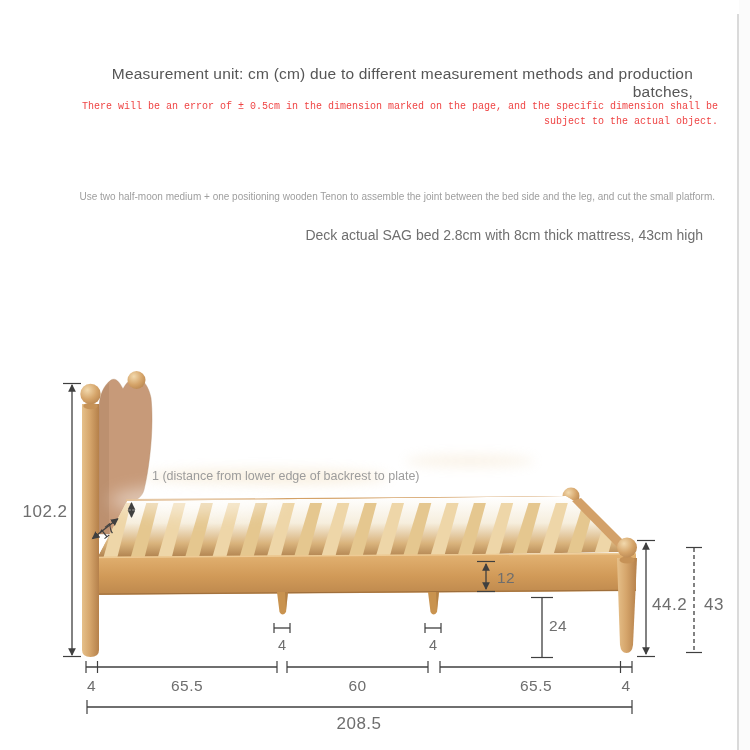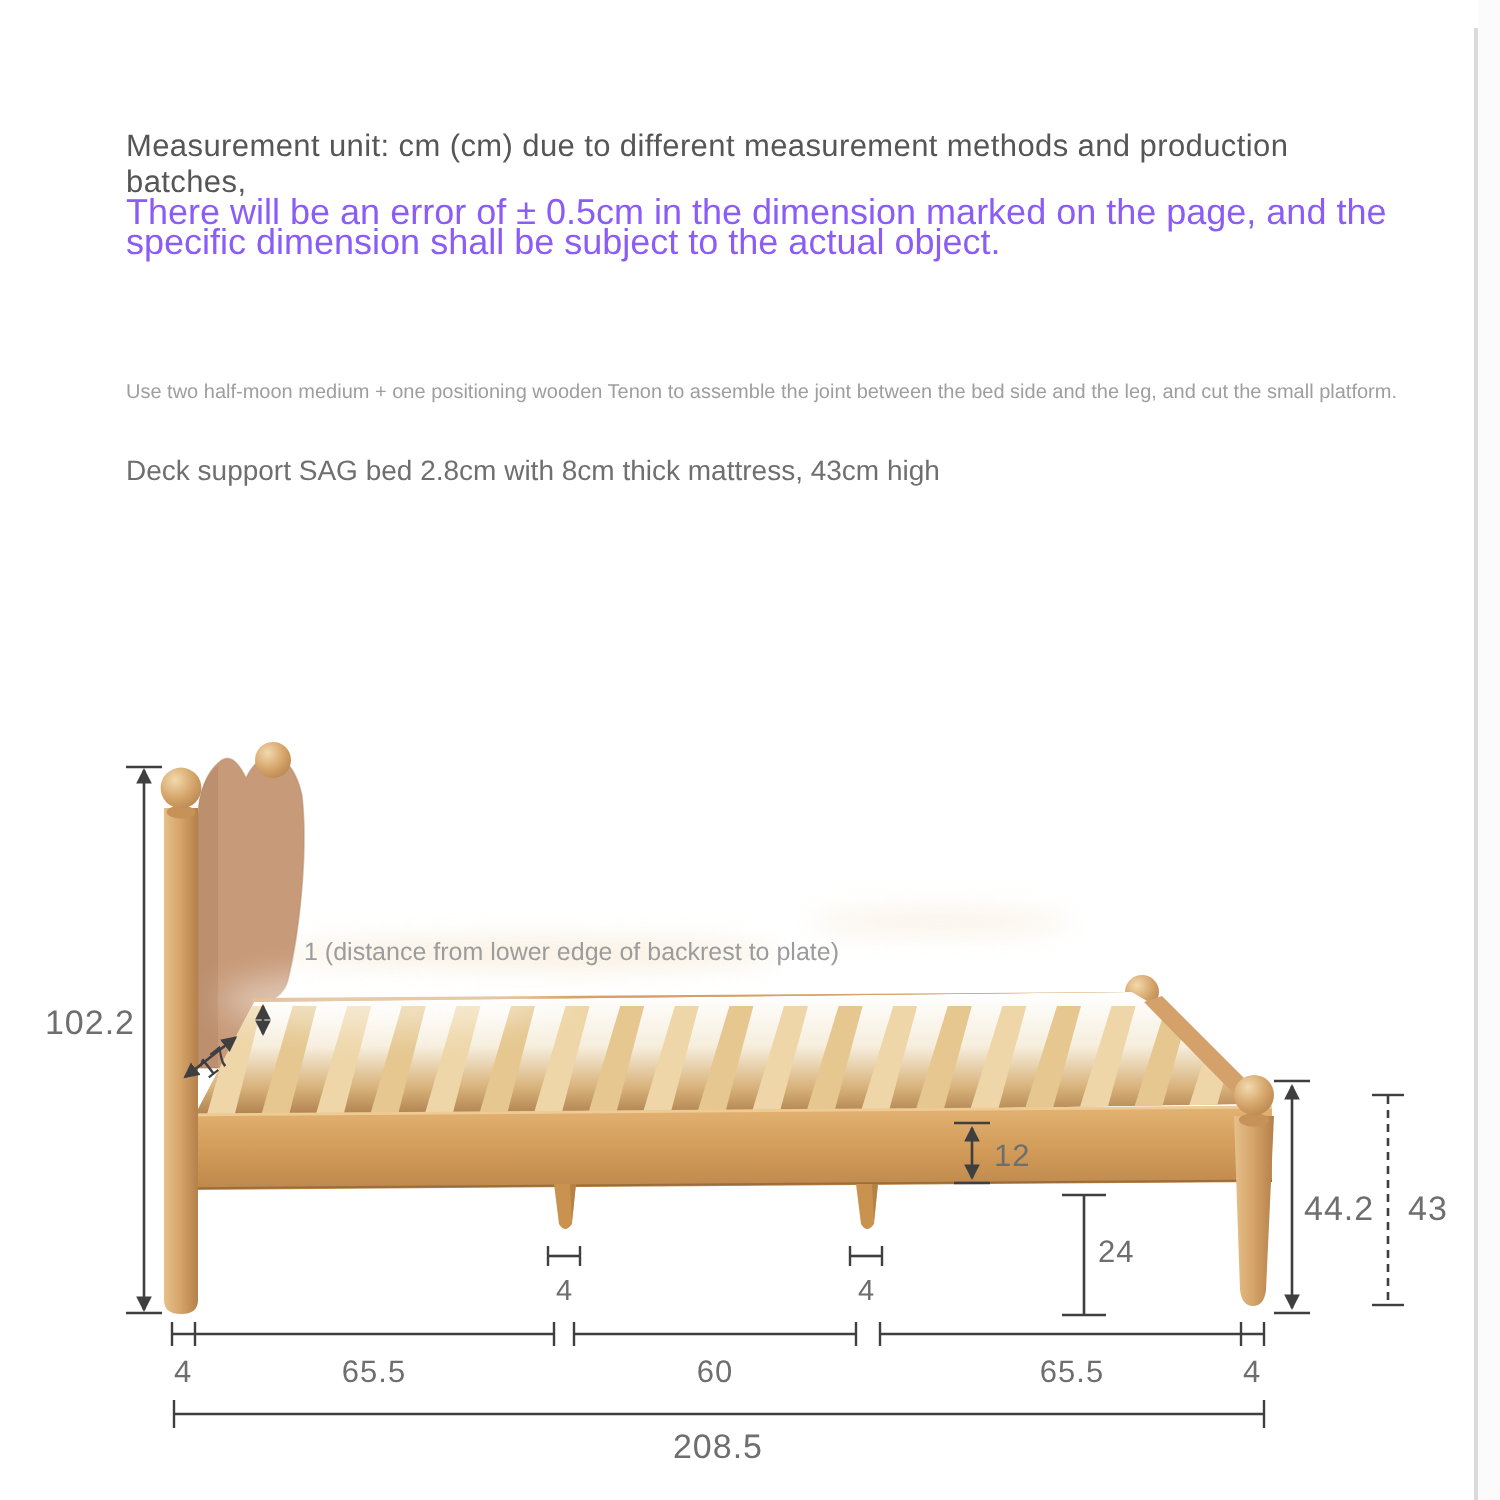--- a/index.html
+++ b/index.html
@@ -1,20 +1,20 @@
 <!DOCTYPE html>
 <html><head>
 <meta charset="utf-8">
 <style>
   html,body{margin:0;padding:0;background:#ffffff;}
   .stage{position:relative;width:750px;height:750px;background:#ffffff;overflow:hidden;
          font-family:"Liberation Sans",sans-serif;}
-  .para{position:absolute;left:63px;}
+  .para{position:absolute;left:63px;text-align:right;}
   .p1{top:65px;width:630px;font-size:15.5px;color:#565656;letter-spacing:.2px;}
-  .p2{top:99px;width:655px;font-size:18px;line-height:15.2px;color:#8b5cf6;}
+  .p2{top:99px;width:655px;font-size:10px;line-height:15.2px;color:#ef4444;font-family:Liberation Mono, monospace;}
   .p3{top:190px;width:652px;font-size:10px;line-height:14.8px;color:#9e9e9e;}
   .p4{top:227px;width:640px;font-size:14px;color:#6f6f6f;}
   .page-edge{position:absolute;left:737px;top:14px;width:2px;height:736px;background:#dadada;}
   .page-edge-strip{position:absolute;left:739px;top:0;width:11px;height:750px;background:#fbfbfb;}
   svg{position:absolute;left:0;top:0;}
   .dim-line{stroke:#3f3f3f;stroke-width:1.3;fill:none;}
   .dim-tick{stroke:#3f3f3f;stroke-width:1.2;}
   text{font-family:"Liberation Sans",sans-serif;}
   .dim-txt{font-size:15.5px;fill:#6e6e6e;letter-spacing:.5px;}
   .dim-txt-lg{font-size:17px;fill:#6e6e6e;letter-spacing:.5px;}
@@ -25,21 +25,21 @@
   .blur8{filter:blur(8px);}
 </style>
 </head>
 <body>
 
 <div class="stage">
 
   <div class="para p1">Measurement unit: cm (cm) due to different measurement methods and production batches,</div>
   <div class="para p2">There will be an error of ± 0.5cm in the dimension marked on the page, and the specific dimension shall be subject to the actual object.</div>
   <div class="para p3">Use two half-moon medium + one positioning wooden Tenon to assemble the joint between the bed side and the leg, and cut the small platform.</div>
-  <div class="para p4">Deck support SAG bed 2.8cm with 8cm thick mattress, 43cm high</div>
+  <div class="para p4">Deck actual SAG bed 2.8cm with 8cm thick mattress, 43cm high</div>
 
   <div class="page-edge-strip"></div>
   <div class="page-edge"></div>
 
   <svg width="750" height="750" viewBox="0 0 750 750">
     <defs>
       <marker id="ah" markerWidth="7" markerHeight="7" refX="5.2" refY="3" orient="auto-start-reverse">
         <path d="M0,0 L6,3 L0,6 Z" fill="#3f3f3f"></path>
       </marker>
       <linearGradient id="postGrad" x1="0" y1="0" x2="1" y2="0">

